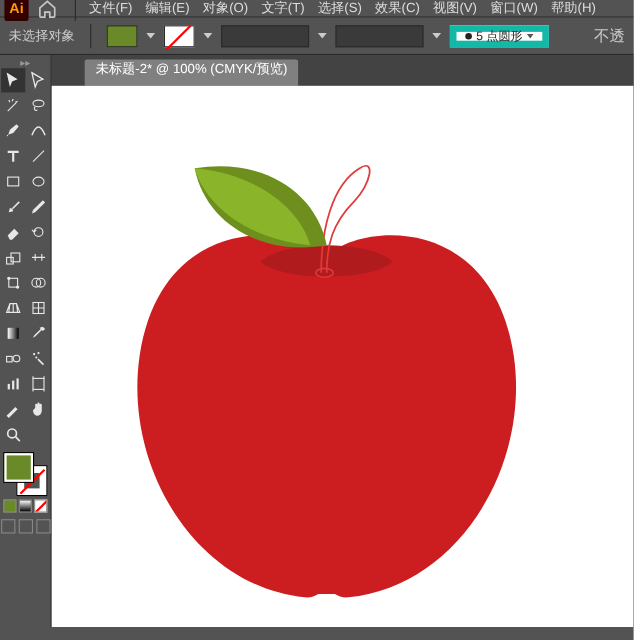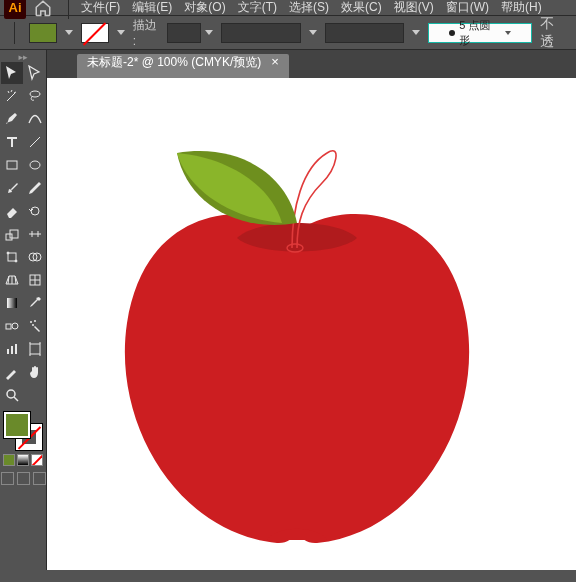--- a/index.html
+++ b/index.html
@@ -11,21 +11,21 @@
 .menu-item { padding: 3px 6px; cursor: default; font-size: 12px; }
 .controlbar { height: 34px; background: #535353; display: flex; align-items: center; padding: 0 8px; gap: 8px; border-bottom: 1px solid #2a2a2a; }
 .ctrl-text { font-size: 12px; color: #ccc; }
 .swatch { width: 28px; height: 20px; border: 1px solid #2a2a2a; position: relative; }
 .swatch-fill { background: #6a8a2a; }
 .swatch-none { background: #fff; }
 .swatch-none::after { content: ""; position: absolute; width: 120%; height: 2px; background: red; top: 50%; left: -10%; transform: rotate(-45deg); }
 .stroke-box { display: flex; align-items: center; gap: 4px; }
 .stroke-input { width: 34px; height: 20px; background: #3a3a3a; border: 1px solid #2a2a2a; display: flex; align-items: center; justify-content: center; color: #ccc; font-size: 11px; }
 .long-dd { width: 80px; height: 20px; background: #3a3a3a; border: 1px solid #2a2a2a; }
-.profile-dd { display: flex; align-items: center; height: 20px; background: #fcfcfc; color: #222; border: 1px solid #14b8a6; padding: 0 20px; font-size: 11px; gap: 4px; }
+.profile-dd { display: flex; align-items: center; height: 20px; background: #fcfcfc; color: #222; border: 6px solid #14b8a6; padding: 0 8px; font-size: 11px; gap: 4px; }
 .round-dot { width: 6px; height: 6px; background: #222; border-radius: 50%; }
 .main { display: flex; height: calc(582px - 62px); }
 .toolbar { width: 47px; background: #535353; border-right: 1px solid #2a2a2a; display: flex; flex-direction: column; align-items: center; padding-top: 2px; }
 .toolbar .expand { width: 44px; height: 10px; display: flex; justify-content: center; align-items: center; color: #999; font-size: 9px; }
 .tool-grid { display: grid; grid-template-columns: 22px 22px; gap: 1px; }
 .tool { width: 22px; height: 22px; display: flex; align-items: center; justify-content: center; color: #e8e8e8; position: relative; }
 .tool svg { width: 16px; height: 16px; }
 .tool.sel { background: #333; }
 .color-picker { margin-top: 6px; width: 38px; height: 38px; position: relative; }
 .cp-fill { position: absolute; width: 26px; height: 26px; background: #6a8a2a; border: 2px solid #fff; box-shadow: 0 0 0 1px #000; top: 0; left: 0; }
@@ -35,21 +35,21 @@
 .mini-row { display: flex; gap: 2px; margin-top: 4px; }
 .mini { width: 12px; height: 12px; border: 1px solid #888; }
 .mini.solid { background: #6a8a2a; }
 .mini.grad { background: linear-gradient(#fff, #000); }
 .mini.none { background: #fff; position: relative; overflow: hidden; }
 .mini.none::after { content: ""; position: absolute; width: 160%; height: 1.5px; background: red; top: 50%; left: -30%; transform: rotate(-45deg); }
 .draw-modes { display: flex; gap: 3px; margin-top: 6px; }
 .mode { width: 13px; height: 13px; border: 1px solid #888; }
 .canvas-area { flex: 1; display: flex; flex-direction: column; background: #434343; }
 .tabbar { height: 28px; background: #434343; display: flex; align-items: flex-end; padding-left: 30px; }
-.tab { background: #808080; color: #fff; height: 24px; display: flex; align-items: flex-start; padding: 0 10px; font-size: 12px; gap: 10px; border-radius: 2px 2px 0 0; }
+.tab { background: #808080; color: #fff; height: 24px; display: flex; align-items: flex-start; padding: 0 10px; font-size: 12px; gap: 10px; border-radius: 2px 2px 0 0; flex-direction: column; }
 .tab .close { font-size: 13px; cursor: default; }
 .canvas { flex: 1; background: #fff; margin: 0 0 0 0; position: relative; overflow: hidden; }
 .apple-svg { position: absolute; top: 20px; left: 20px; }
 .chev { width: 0; height: 0; border-left: 4px solid transparent; border-right: 4px solid transparent; border-top: 5px solid #ccc; display: inline-block; }
 .chev-sm { border-left-width: 3px; border-right-width: 3px; border-top-width: 4px; border-top-color: #555; }
 .opacity-label { margin-left: auto; font-size: 14px; color: #ccc; }
 </style>
 </head>
 <body>
 
@@ -66,30 +66,26 @@
   <div class="menu-item">对象(O)</div>
   <div class="menu-item">文字(T)</div>
   <div class="menu-item">选择(S)</div>
   <div class="menu-item">效果(C)</div>
   <div class="menu-item">视图(V)</div>
   <div class="menu-item">窗口(W)</div>
   <div class="menu-item">帮助(H)</div>
 </div>
 
 <div class="controlbar">
+  <span class="ctrl-text">未选择对象</span>
   <div class="sep-v"></div>
   <div class="swatch swatch-fill"></div>
   <span class="chev"></span>
   <div class="swatch swatch-none"></div>
   <span class="chev"></span>
-  <div class="stroke-box">
-    <span class="ctrl-text">描边 :</span>
-    <div class="stroke-input"></div>
-    <span class="chev"></span>
-  </div>
   <div class="long-dd"></div>
   <span class="chev"></span>
   <div class="long-dd"></div>
   <span class="chev"></span>
   <div class="profile-dd">
     <span class="round-dot"></span>
     <span>5 点圆形</span>
     <span class="chev chev-sm"></span>
   </div>
   <span class="opacity-label">不透</span>

